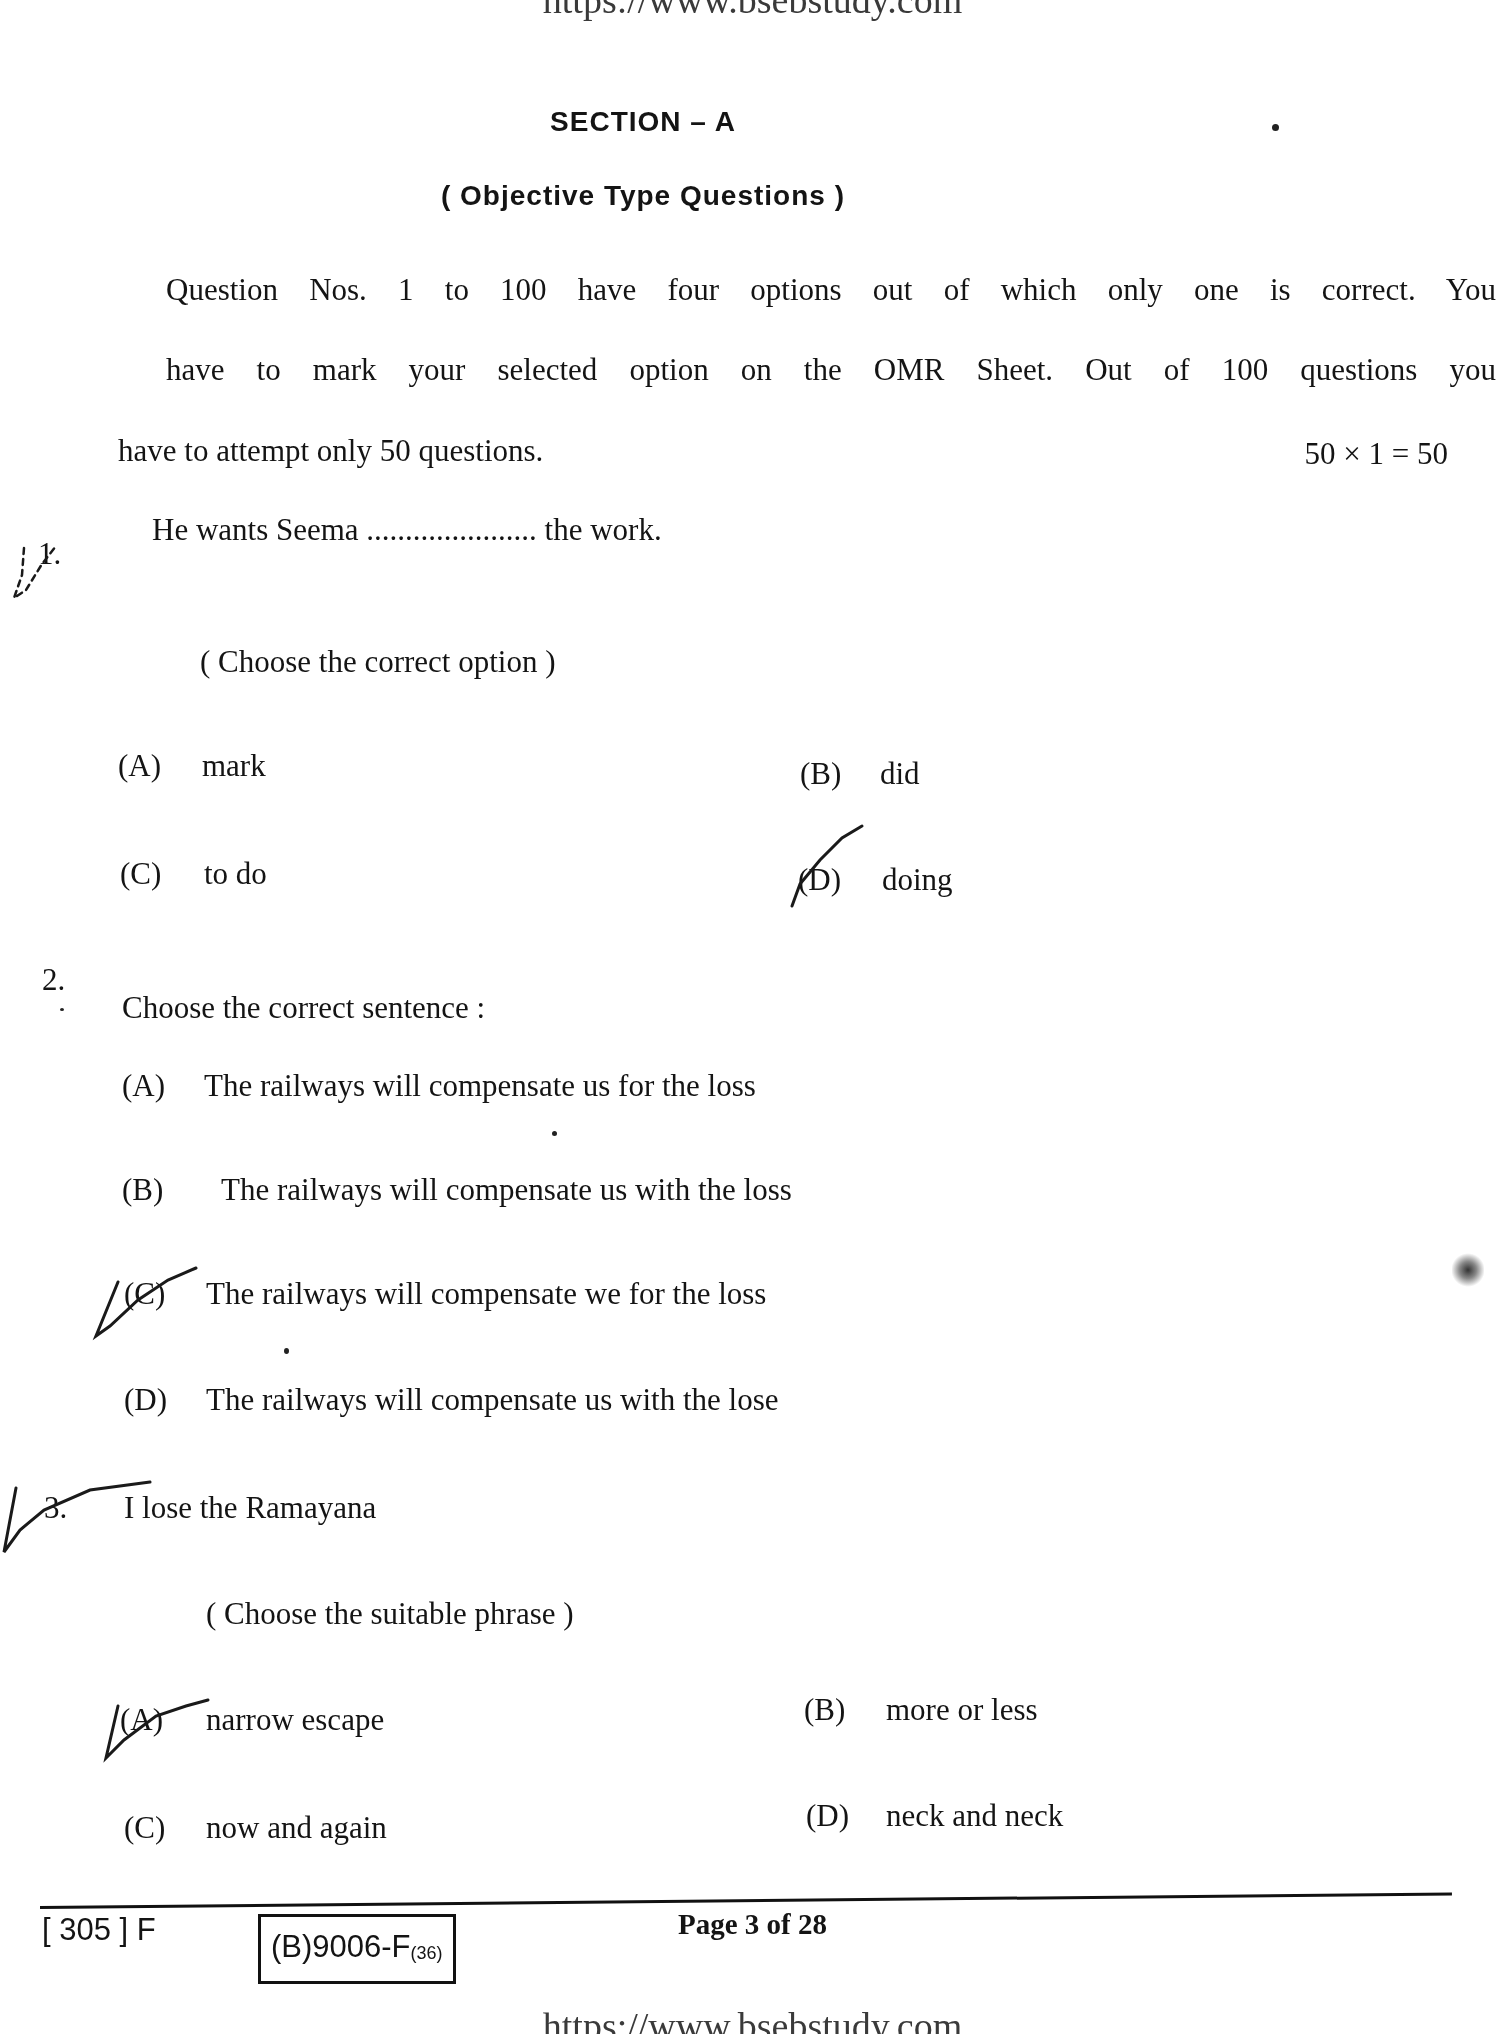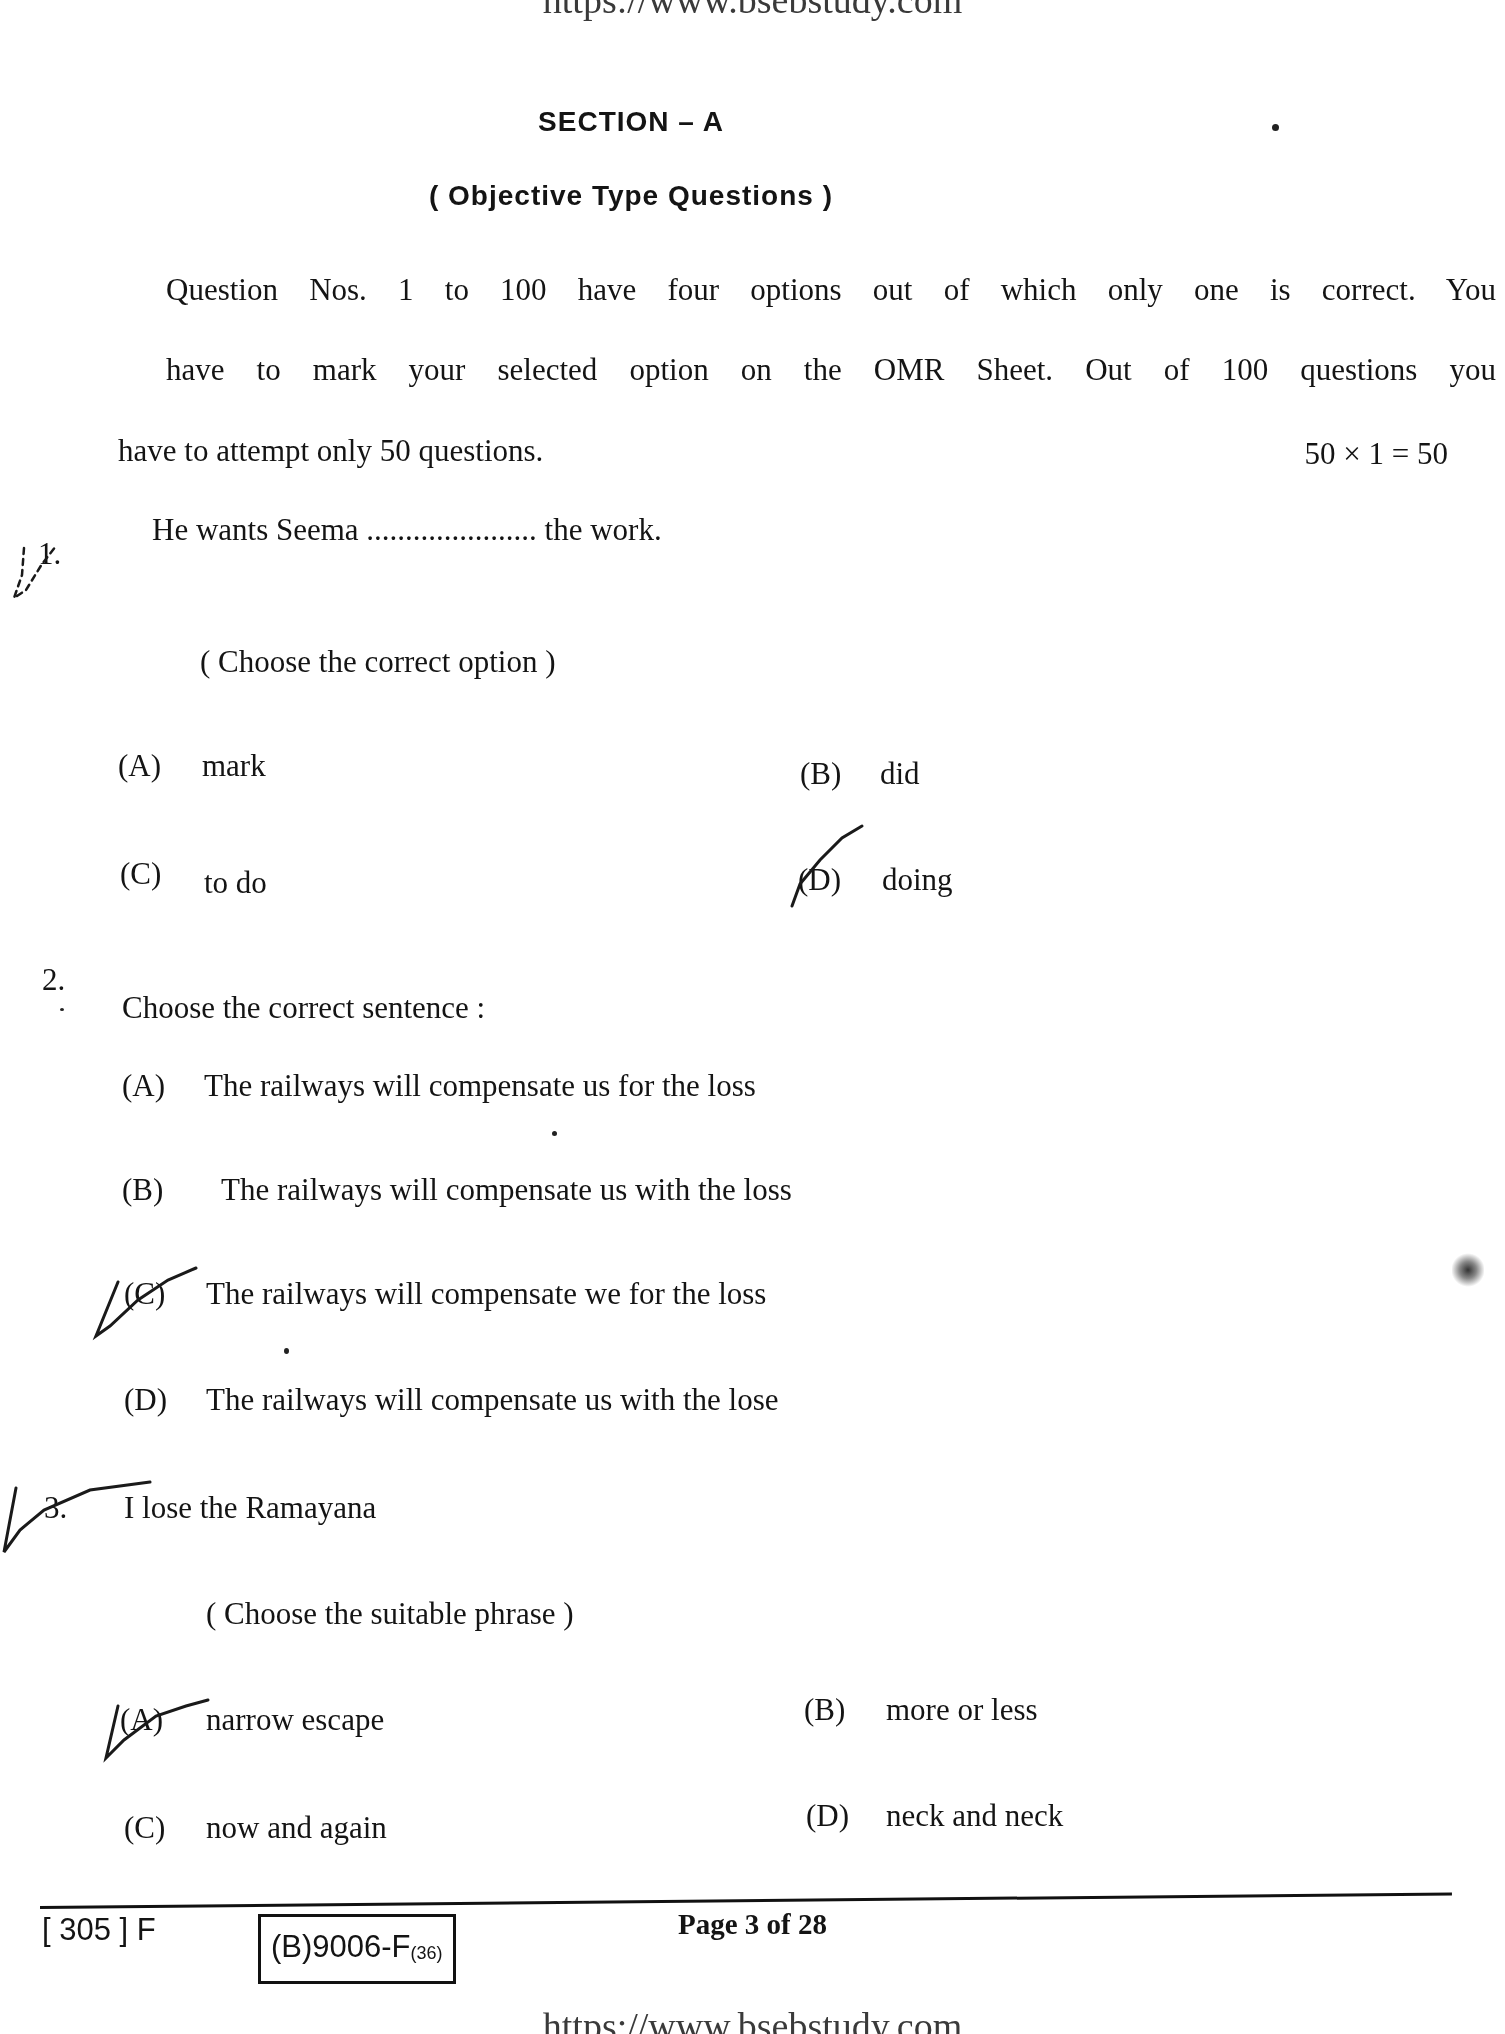--- a/index.html
+++ b/index.html
@@ -9,21 +9,21 @@
     }
     .abs { position: absolute; }
     .watermark {
       font-family: "Liberation Serif", serif; font-size: 38px; color: #3a3a3a;
       left: 0; width: 1505px; text-align: center; white-space: nowrap;
     }
     #wm-top { top: -22px; }
     #wm-bottom { top: 2004px; }
     .section-title {
       font-family: "Liberation Sans", sans-serif; font-weight: bold; font-size: 28px;
-      left: 0; width: 1262px; text-align: center; letter-spacing: 1px;
+      left: 12px; width: 1262px; text-align: center; letter-spacing: 1px;
     }
     #sec-a { top: 106px; }
     #sec-sub { top: 180px; font-size: 28px; }
     .instr { font-size: 31px; left: 118px; width: 1330px; white-space: nowrap; }
     .instr.justify { text-align: justify; text-align-last: justify; margin-left: 48px; }
     #instr-1 { top: 272px; }
     #instr-2 { top: 352px; }
     #instr-3 { top: 433px; }
     #marks { top: 436px; right: 57px; font-size: 31px; }
     .qnum { font-size: 31px; }
@@ -62,21 +62,21 @@
   <div class="abs qtext" style="left:120px; top:512px;margin-left:32px;">He wants Seema ...................... the work.</div>
   <div class="abs hint" style="left:200px; top:644px;">( Choose the correct option )</div>
 
   <div class="abs opt-label" style="left:118px; top:748px;">(A)</div>
   <div class="abs opt-text" style="left:202px; top:748px;">mark</div>
 
   <div class="abs opt-label" style="left:800px; top:756px;">(B)</div>
   <div class="abs opt-text" style="left:880px; top:756px;">did</div>
 
   <div class="abs opt-label" style="left:120px; top:856px;">(C)</div>
-  <div class="abs opt-text" style="left:204px; top:856px;margin-top:9px;">to do</div>
+  <div class="abs opt-text" style="left:204px; top:856px;">to do</div>
 
   <div class="abs opt-label" style="left:798px; top:862px;">(D)</div>
   <div class="abs opt-text" style="left:882px; top:862px;">doing</div>
 </div>
 
 <div>
   <div class="abs qnum" style="left:42px; top:962px;">2.</div>
   <div class="abs qtext" style="left:122px; top:962px;margin-top:28px;">Choose the correct sentence :</div>
   <div class="abs dot" style="left:60px; top:1008px; width:4px; height:3px;"></div>
 

